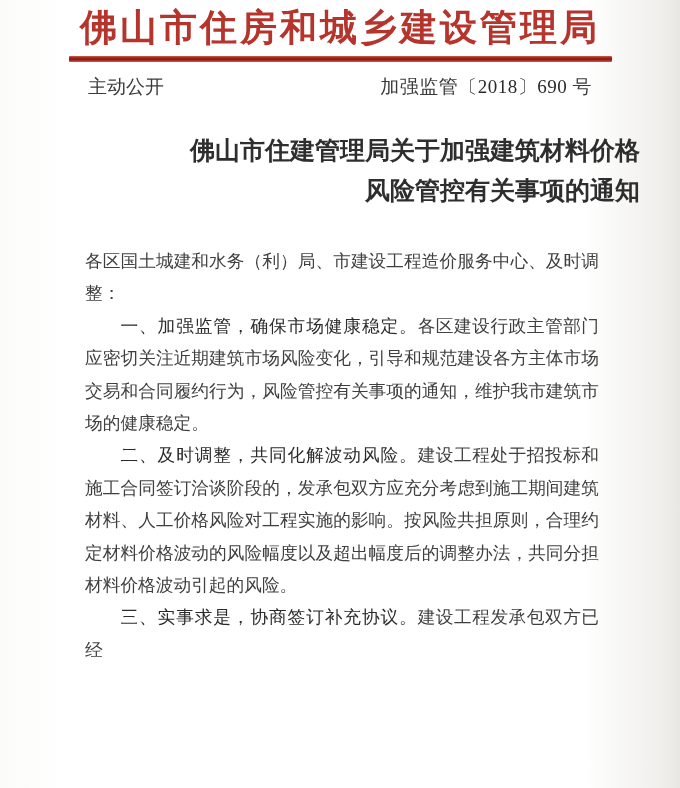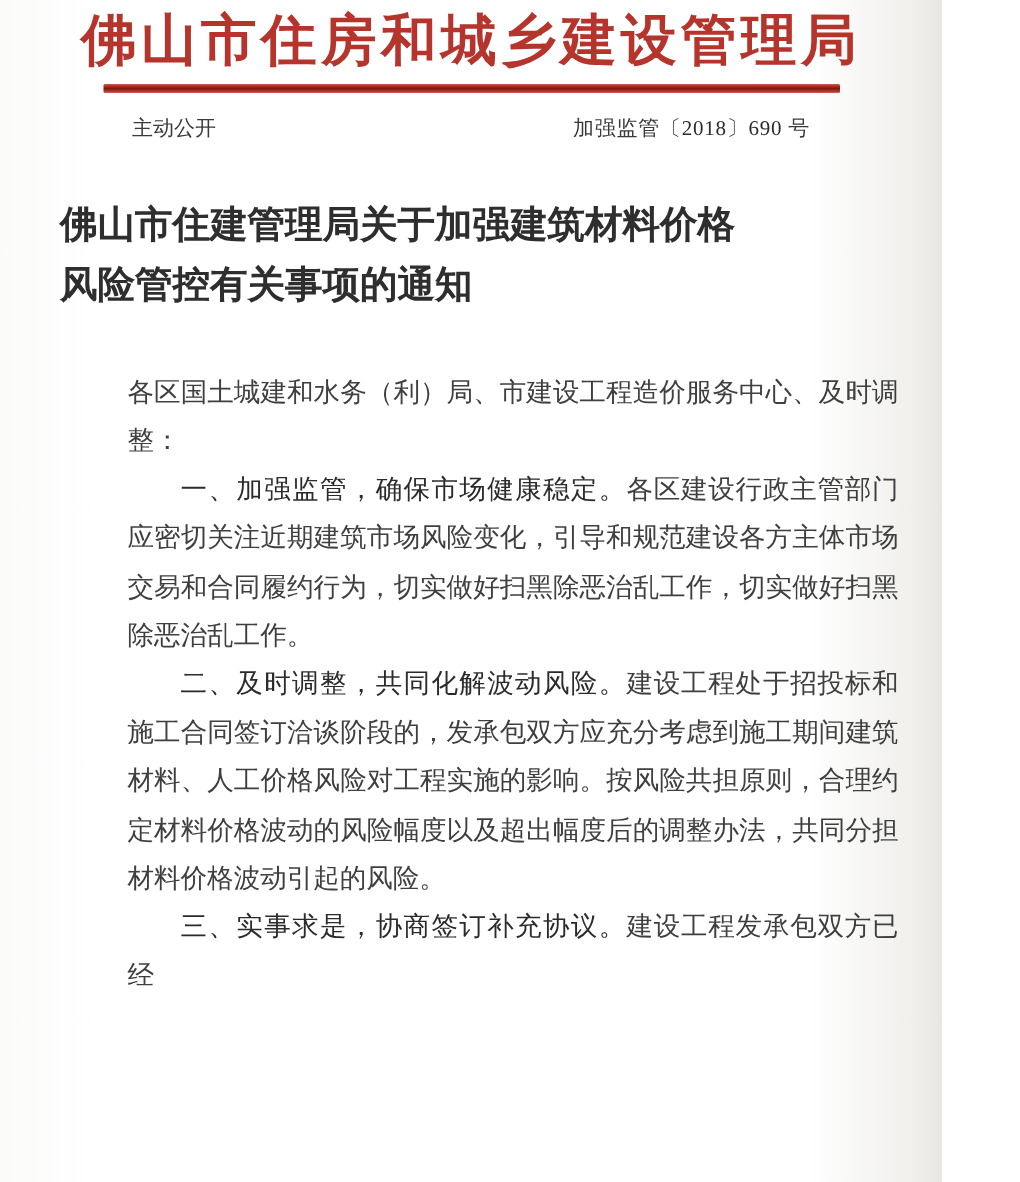--- a/index.html
+++ b/index.html
@@ -2,21 +2,21 @@
 <html><head>
 <meta charset="utf-8">
 <style>
   html, body { margin: 0; padding: 0; }
   body {
     font-family: "Liberation Serif", "DejaVu Serif", serif;
     background: #ffffff;
   }
   .page {
     position: relative;
-    width: 628px;
+    width: 680px;
     height: 788px;
     overflow: hidden;
     background: linear-gradient(90deg, #fbfbfa 0%, #ffffff 10%, #ffffff 86%, #f0efec 97%, #e9e7e4 100%);
     color: #3f3f3f;
   }
   .agency {
     margin-top: 4px;
     line-height: 48px;
     text-align: center;
     font-size: 37px;
@@ -30,27 +30,27 @@
     margin: 4px 68px 0 69px;
     border-radius: 1px;
     background: linear-gradient(180deg, #d05a4e 0%, #a5281d 30%, #7c1a10 50%, #a5281d 70%, #d05a4e 100%);
   }
   .meta {
     display: flex;
     justify-content: space-between;
     align-items: baseline;
     margin: 13px 88px 0 88px;
     line-height: 24px;
-    font-size: 14px;
+    font-size: 19px;
     color: #3a3a3a;
   }
   .docnum { letter-spacing: 0.5px; }
   .doc-title {
     margin: 32px 40px 0 40px;
-    text-align: left;
+    text-align: right;
     font-size: 25px;
     font-weight: bold;
     line-height: 40px;
     color: #2e2e2e;
   }
   .doc-title span { display: block; }
   .body {
     width: 514px;
     margin: 34px 81px 0 85px;
     font-size: 17.7px;
@@ -78,18 +78,18 @@
     </div>
   </header>
 
   <h1 class="doc-title">
     <span>佛山市住建管理局关于加强建筑材料价格</span>
     <span>风险管控有关事项的通知</span>
   </h1>
 
   <main class="body">
     <p class="salutation">各区国土城建和水务（利）局、市建设工程造价服务中心、及时调整：</p>
-    <p class="para"><span class="bold">一、加强监管，确保市场健康稳定。</span><span>各区建设行政主管部门应密切关注近期建筑市场风险变化，引导和规范建设各方主体市场交易和合同履约行为，切实做好扫黑除恶治乱工作，切实做好扫黑除恶治乱工作。</span></p>
+    <p class="para"><span class="bold">一、加强监管，确保市场健康稳定。</span><span>各区建设行政主管部门应密切关注近期建筑市场风险变化，引导和规范建设各方主体市场交易和合同履约行为，风险管控有关事项的通知，维护我市建筑市场的健康稳定。</span></p>
     <p class="para"><span class="bold">二、及时调整，共同化解波动风险。</span><span>建设工程处于招投标和施工合同签订洽谈阶段的，发承包双方应充分考虑到施工期间建筑材料、人工价格风险对工程实施的影响。按风险共担原则，合理约定材料价格波动的风险幅度以及超出幅度后的调整办法，共同分担材料价格波动引起的风险。</span></p>
     <p class="para"><span class="bold">三、实事求是，协商签订补充协议。</span><span>建设工程发承包双方已经</span></p>
   </main>
 
 </div>
 
 </body></html>

